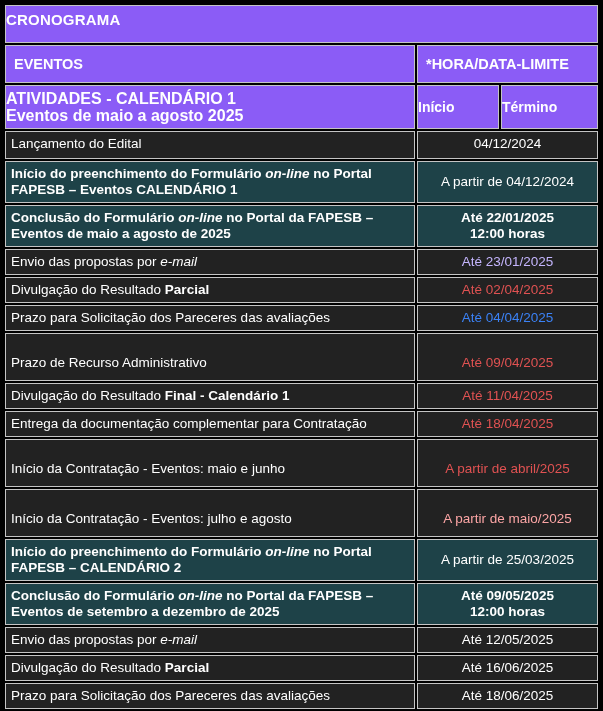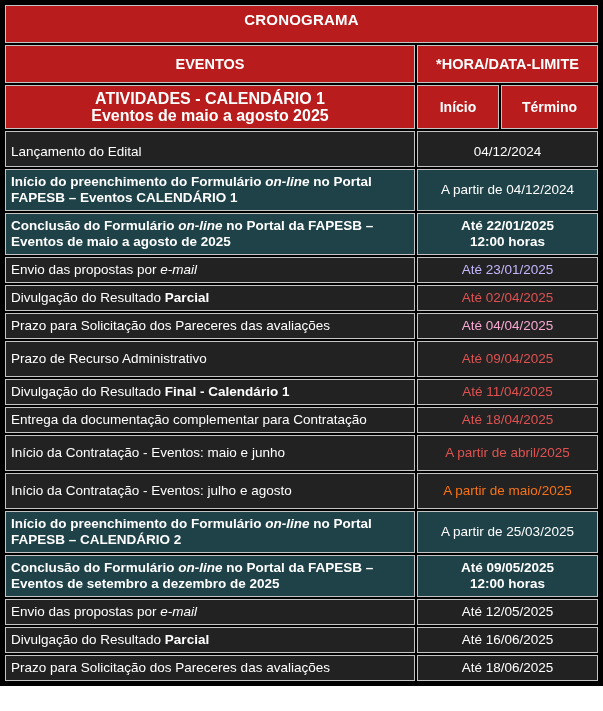--- a/index.html
+++ b/index.html
@@ -16,46 +16,45 @@
     border-spacing: 2px;
     table-layout: fixed;
   }
   td {
     border: 1px solid #c4c4c4;
     box-sizing: border-box;
     overflow: hidden;
   }
   
   .teal {
-    background: #b91c1c;
+    background: #8b5cf6;
     color: #ffffff;
     font-weight: bold;
-    text-align: center;
   }
   .title-cell {
     font-size: 15px;
     padding: 5px 0 14px 0;
     vertical-align: top;
     letter-spacing: .2px;
   }
-  .head-cell   { font-size: 14.5px; padding: 10px 0; }
+  .head-cell   { font-size: 14.5px; padding: 10px 8px; }
   .section-cell{ font-size: 16px; line-height: 17px; padding: 4px 0; }
   .subcol-cell { font-size: 14px; }
   
   .data-row td {
     background: #222222;
     color: #ffffff;
     font-size: 13.5px;
     line-height: 16px;
     padding: 4px 5px;
   }
   .data-row td.value-cell { text-align: center; padding-left: 2px; padding-right: 2px; }
   .data-row.hl td { background: #1e4248; }
-  .data-row.tall td { padding-top: 9px; padding-bottom: 9px; }
-  .data-row.med td  { padding-top: 12px; padding-bottom: 6px; margin-left: 20px; }
+  .data-row.tall td { padding-top: 21px; padding-bottom: 9px; }
+  .data-row.med td  { padding-top: 4px; padding-bottom: 6px; margin-left: 20px; }
   .b { font-weight: bold; }
   .i { font-style: italic; }
 </style>
 </head>
 <body>
 
 <div class="frame">
   <table class="cronograma">
     <colgroup>
       <col style="width:410px">
@@ -97,41 +96,41 @@
     <tr class="data-row">
       <td class="event-cell"><span>Envio das propostas por </span><span class="i">e-mail</span></td>
       <td class="value-cell" colspan="2" style="color: #c4b5fd;"><span>Até 23/01/2025</span></td>
     </tr>
     <tr class="data-row">
       <td class="event-cell"><span>Divulgação do Resultado </span><span class="b">Parcial</span></td>
       <td class="value-cell" colspan="2" style="color: rgb(224, 82, 82);"><span>Até 02/04/2025</span></td>
     </tr>
     <tr class="data-row">
       <td class="event-cell"><span>Prazo para Solicitação dos Pareceres das avaliações</span></td>
-      <td class="value-cell" colspan="2" style="color: #f9a8d4; text-align: center;"><span>Até 04/04/2025</span></td>
+      <td class="value-cell" colspan="2" style="color: #3b82f6; text-align: center;"><span>Até 04/04/2025</span></td>
     </tr>
     <tr class="data-row tall">
       <td class="event-cell"><span>Prazo de Recurso Administrativo</span></td>
       <td class="value-cell" colspan="2" style="color: rgb(224, 82, 82);"><span>Até 09/04/2025</span></td>
     </tr>
     <tr class="data-row">
       <td class="event-cell"><span>Divulgação do Resultado </span><span class="b">Final - Calendário 1</span></td>
       <td class="value-cell" colspan="2" style="color: rgb(224, 82, 82);"><span>Até 11/04/2025</span></td>
     </tr>
     <tr class="data-row">
       <td class="event-cell"><span>Entrega da documentação complementar para Contratação</span></td>
       <td class="value-cell" colspan="2" style="color: rgb(224, 82, 82);"><span>Até 18/04/2025</span></td>
     </tr>
     <tr class="data-row tall">
       <td class="event-cell"><span>Início da Contratação - Eventos: maio e junho</span></td>
       <td class="value-cell" colspan="2" style="color: rgb(224, 82, 82);"><span>A partir de abril/2025</span></td>
     </tr>
     <tr class="data-row tall">
       <td class="event-cell"><span>Início da Contratação  - Eventos: julho e agosto</span></td>
-      <td class="value-cell" colspan="2" style="color: #f97316;"><span>A partir de maio/2025</span></td>
+      <td class="value-cell" colspan="2" style="color: #fca5a5;"><span>A partir de maio/2025</span></td>
     </tr>
 
 
     <tr class="data-row hl">
       <td class="event-cell"><span class="b">Início do preenchimento do Formulário </span><span class="b i">on-line</span><span class="b"> no Portal FAPESB – CALENDÁRIO 2</span></td>
       <td class="value-cell" colspan="2" style="color: rgb(255, 255, 255);"><span>A partir de 25/03/2025</span></td>
     </tr>
     <tr class="data-row hl">
       <td class="event-cell"><span class="b">Conclusão do Formulário </span><span class="b i">on-line</span><span class="b"> no Portal da FAPESB – Eventos de setembro a dezembro de 2025</span></td>
       <td class="value-cell" colspan="2" style="color: rgb(255, 255, 255); margin-left: 12px;"><span class="b">Até 09/05/2025</span><br><span class="b">12:00 horas</span></td>

